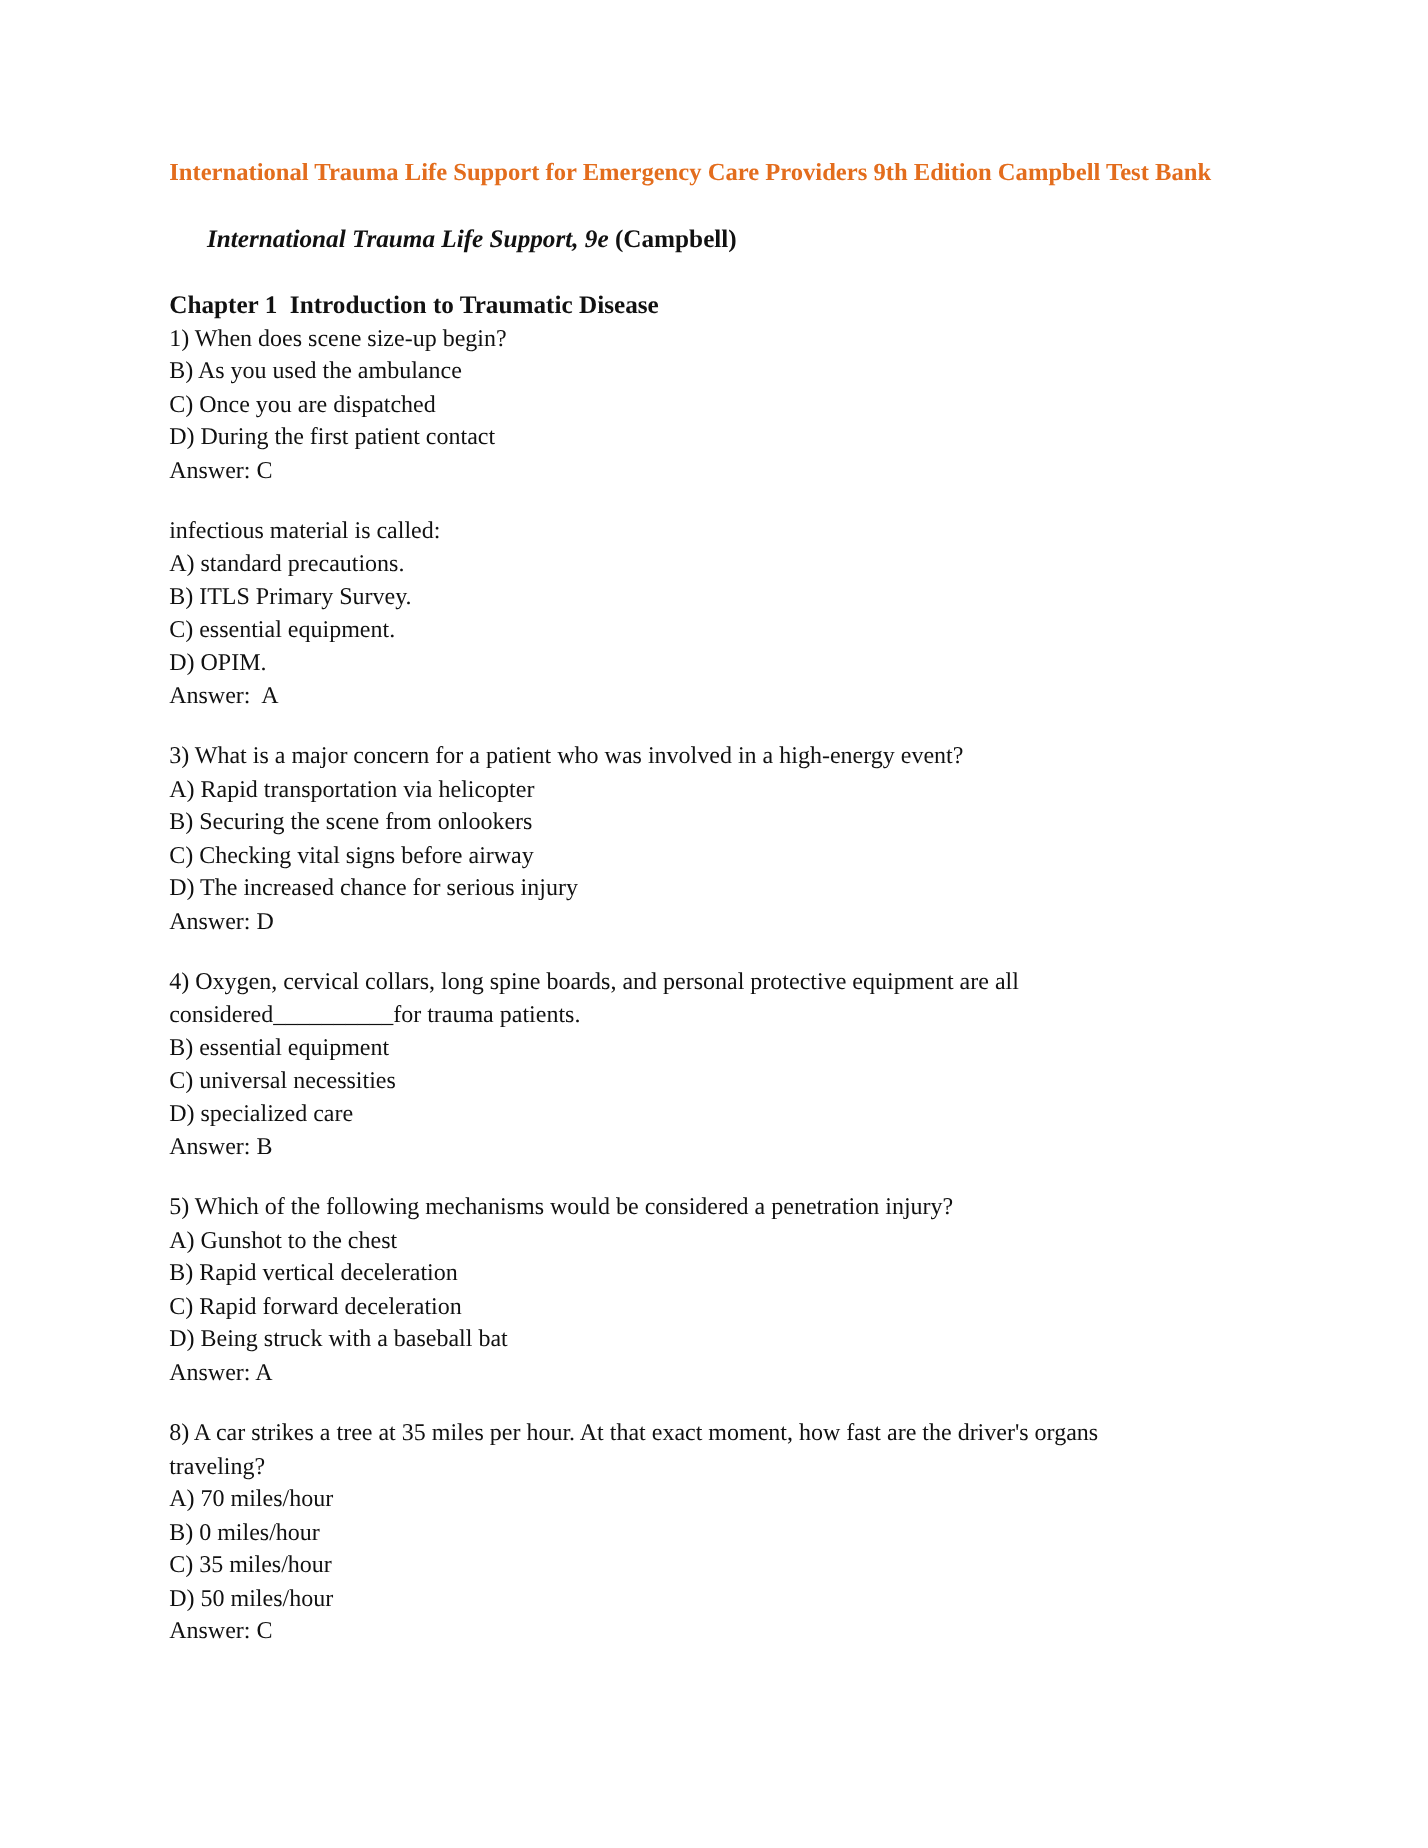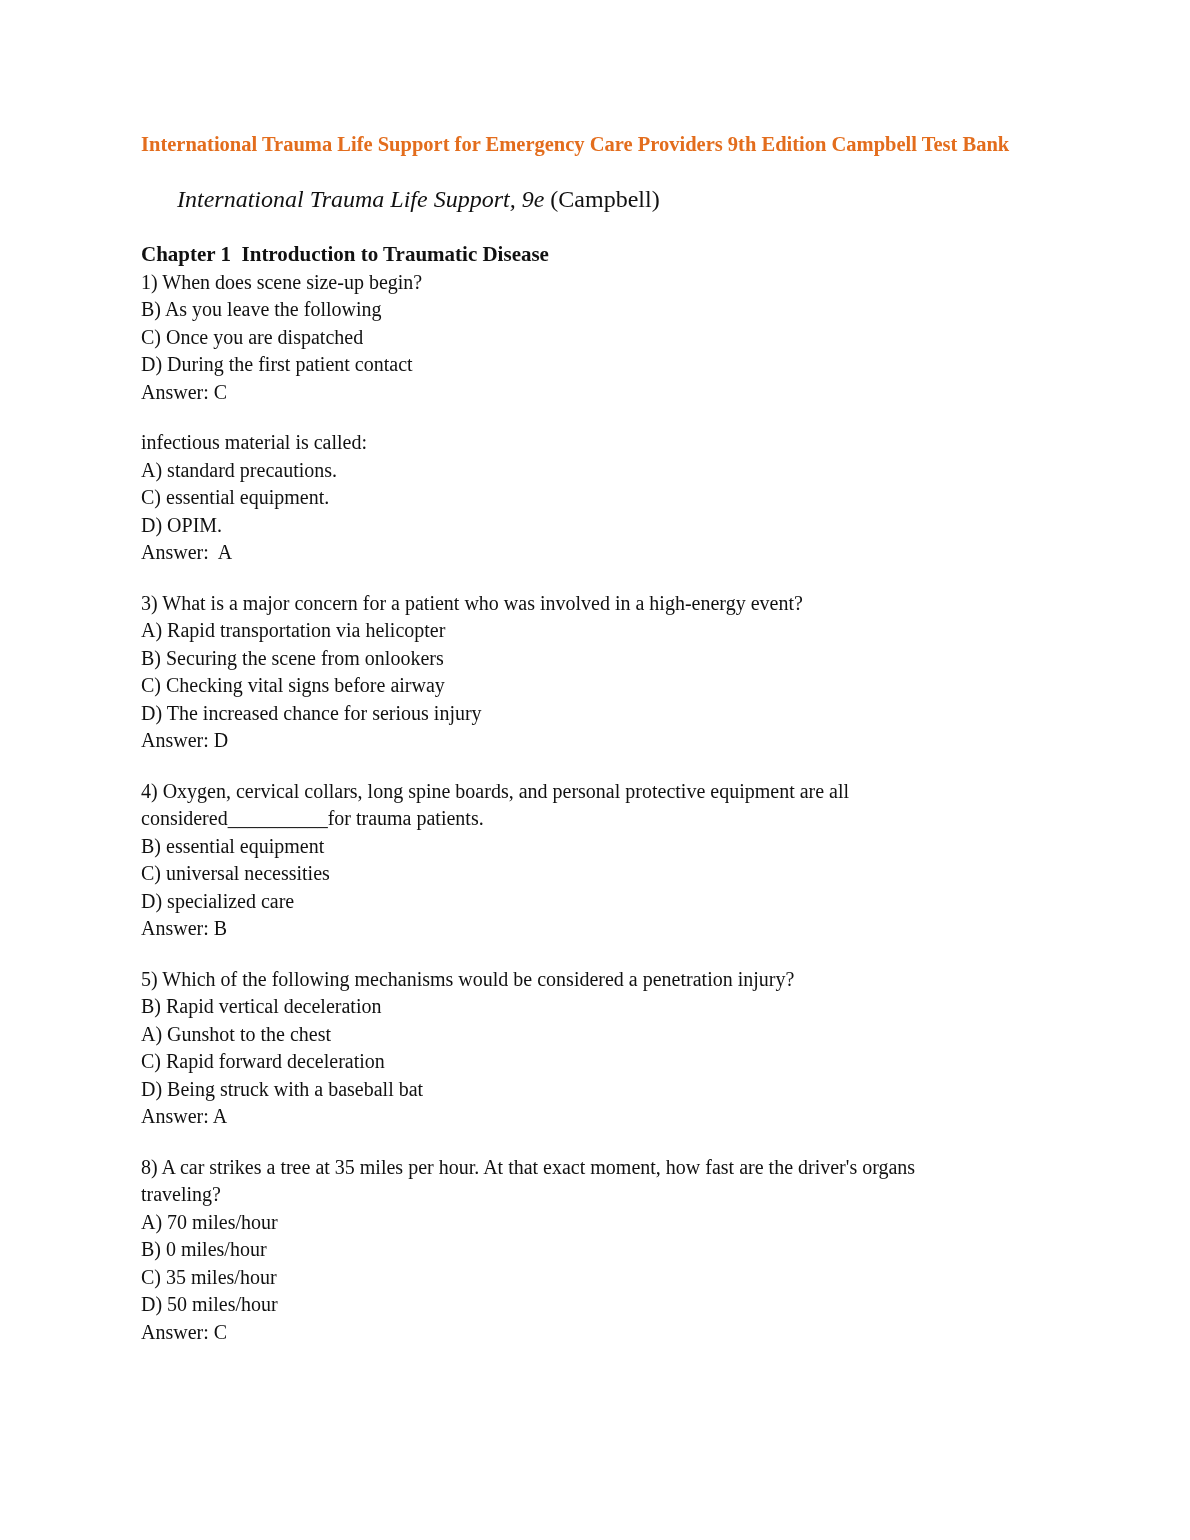--- a/index.html
+++ b/index.html
@@ -17,22 +17,22 @@
     overflow: hidden;
   }
   .line { white-space: pre-wrap; }
   .banner {
     color: var(--color-banner, #E36D1D);
     font-weight: bold;
     font-size: 20.5px;
     white-space: pre-wrap;
   }
   .book-title {
-    font-weight: normal;
-    font-size: 24px;
+    font-weight: bold;
+    font-size: 21px;
     white-space: pre-wrap;
   }
   .book-title .italic { font-style: italic; }
   .chapter-title {
     font-weight: bold;
     font-size: 21px;
     white-space: pre-wrap;
   }
   .question-block:not(:first-child) { margin-top: 23px; }
 </style>
@@ -44,28 +44,29 @@
     <div class="banner line">International Trauma Life Support for Emergency Care Providers 9th Edition Campbell Test Bank</div>
     <div class="book-title line">
       <span class="italic">International Trauma Life Support, 9e</span><span> (Campbell)</span>
     </div>
     <div class="chapter-title line">Chapter 1  Introduction to Traumatic Disease</div>
   </header>
 
   <main>
       <div class="question-block">
         <div class="line">1) When does scene size-up begin?</div>
-        <div class="line">B) As you leave the following</div>
+        <div class="line">B) As you used the ambulance</div>
         <div class="line">C) Once you are dispatched</div>
         <div class="line">D) During the first patient contact</div>
         <div class="line">Answer: C</div>
       </div>
       <div class="question-block">
         <div class="line">infectious material is called:</div>
         <div class="line">A) standard precautions.</div>
+        <div class="line">B) ITLS Primary Survey.</div>
         <div class="line">C) essential equipment.</div>
         <div class="line">D) OPIM.</div>
         <div class="line">Answer:  A</div>
       </div>
       <div class="question-block">
         <div class="line">3) What is a major concern for a patient who was involved in a high-energy event?</div>
         <div class="line">A) Rapid transportation via helicopter</div>
         <div class="line">B) Securing the scene from onlookers</div>
         <div class="line">C) Checking vital signs before airway</div>
         <div class="line">D) The increased chance for serious injury</div>
@@ -74,22 +75,22 @@
       <div class="question-block">
         <div class="line">4) Oxygen, cervical collars, long spine boards, and personal protective equipment are all</div>
         <div class="line">considered__________for trauma patients.</div>
         <div class="line">B) essential equipment</div>
         <div class="line">C) universal necessities</div>
         <div class="line">D) specialized care</div>
         <div class="line">Answer: B</div>
       </div>
       <div class="question-block">
         <div class="line">5) Which of the following mechanisms would be considered a penetration injury?</div>
+        <div class="line">A) Gunshot to the chest</div>
         <div class="line">B) Rapid vertical deceleration</div>
-        <div class="line">A) Gunshot to the chest</div>
         <div class="line">C) Rapid forward deceleration</div>
         <div class="line">D) Being struck with a baseball bat</div>
         <div class="line">Answer: A</div>
       </div>
       <div class="question-block">
         <div class="line">8) A car strikes a tree at 35 miles per hour. At that exact moment, how fast are the driver's organs</div>
         <div class="line">traveling?</div>
         <div class="line">A) 70 miles/hour</div>
         <div class="line">B) 0 miles/hour</div>
         <div class="line">C) 35 miles/hour</div>

